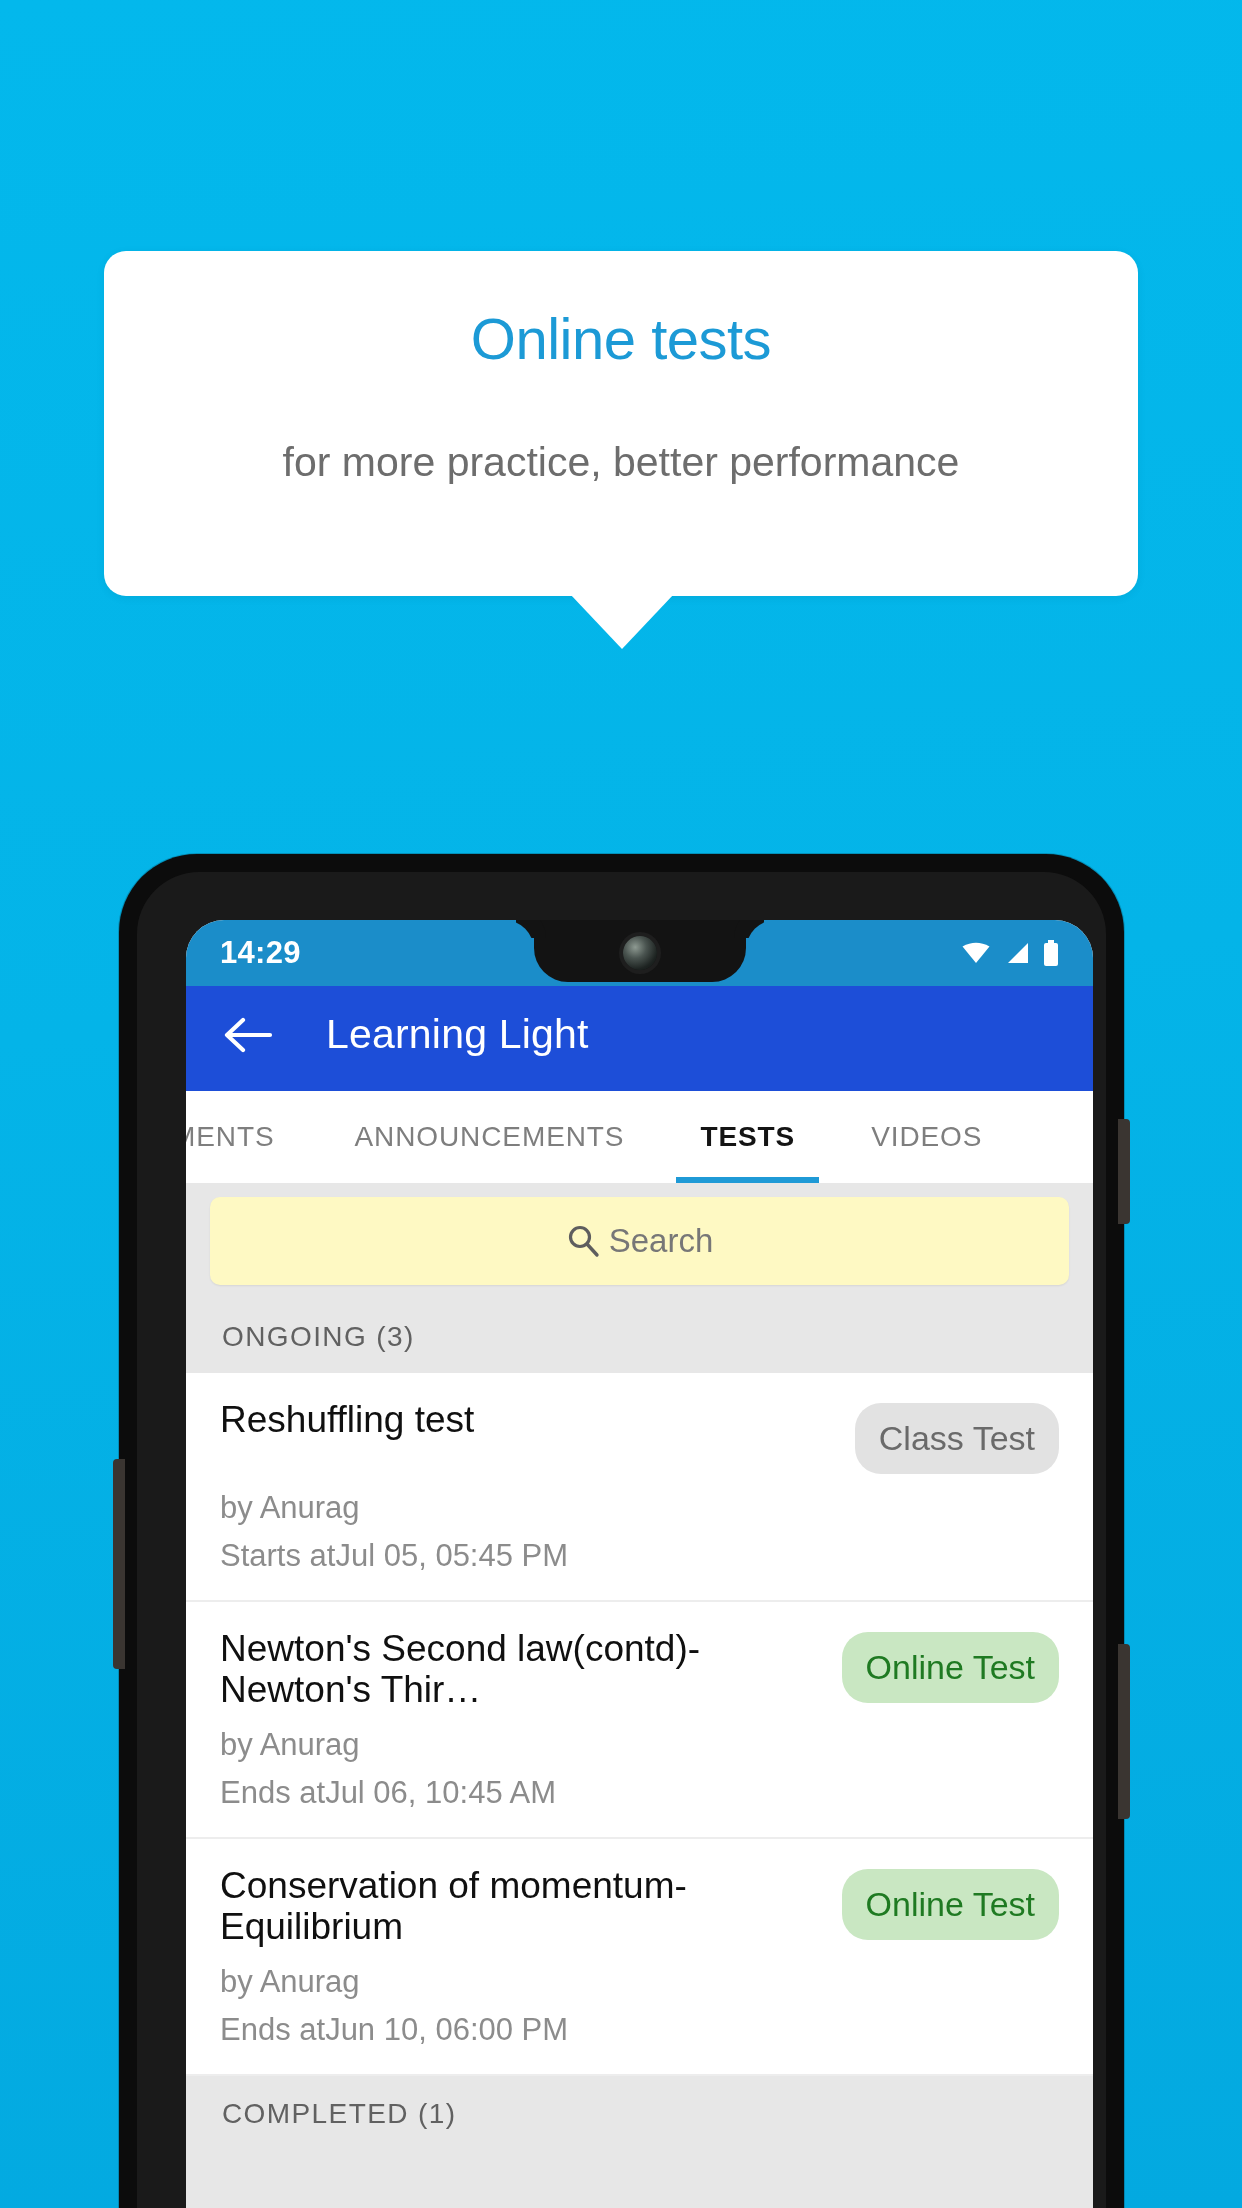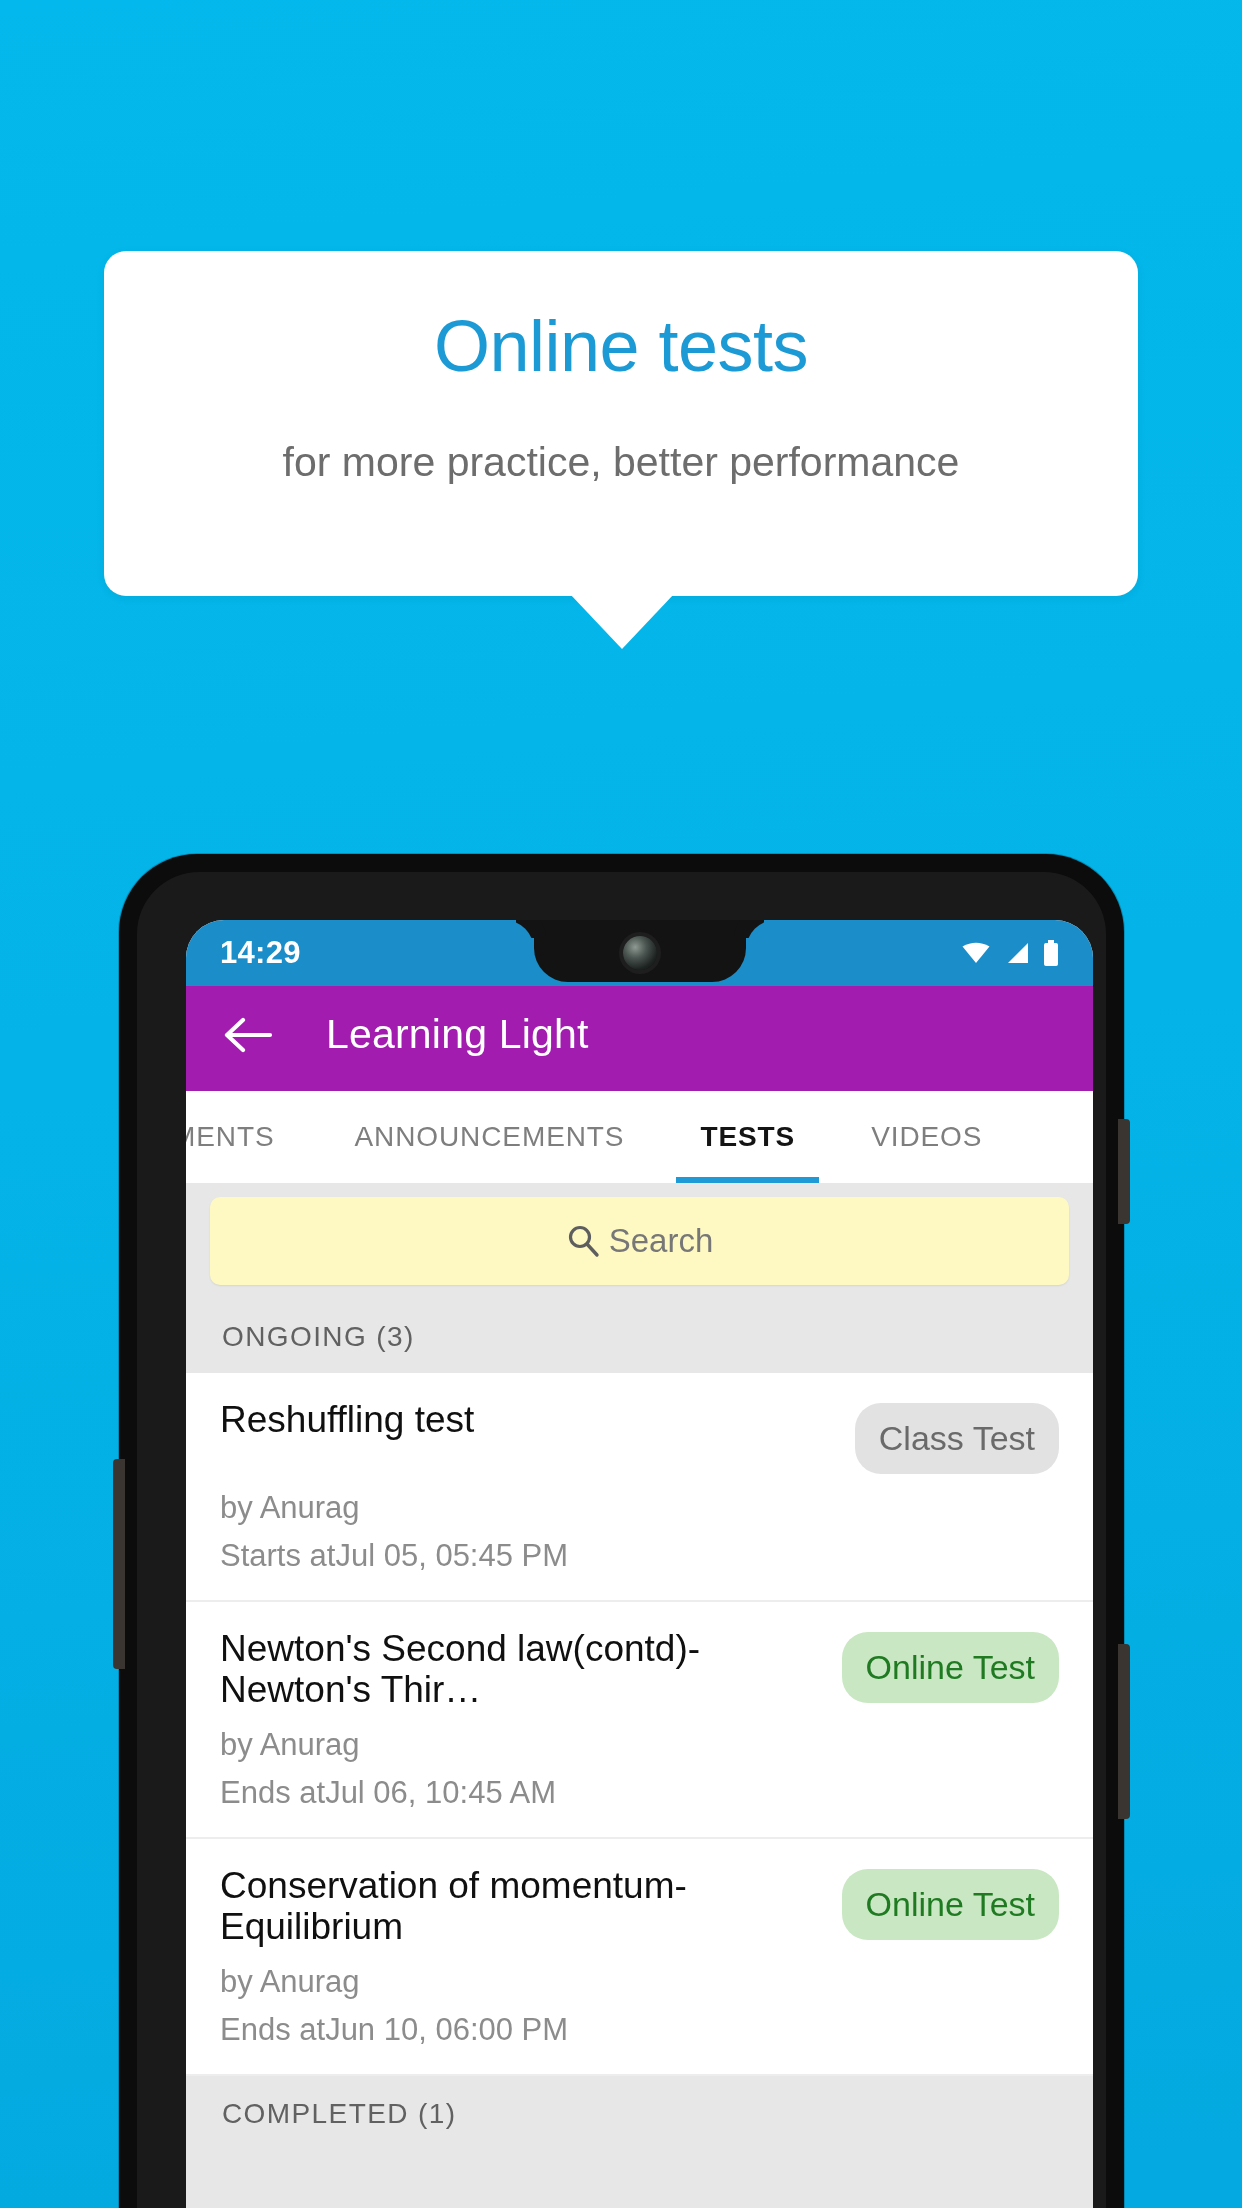--- a/index.html
+++ b/index.html
@@ -27,21 +27,21 @@
     left: 570px; top: 594px;
     width: 0; height: 0;
     border-left: 52px solid transparent;
     border-right: 52px solid transparent;
     border-top: 55px solid #ffffff;
   }
   #promo-title {
     position: absolute;
     left: 0; top: 54px; width: 100%;
     text-align: center;
-    font-size: 72px;
+    font-size: 58px;
     font-weight: 400;
     color: #1c9ad6;
     letter-spacing: -0.5px;
     white-space: nowrap;
   }
   #promo-subtitle {
     position: absolute;
     left: 0; top: 188px; width: 100%;
     text-align: center;
     font-size: 41px;
@@ -128,21 +128,21 @@
     width: 34px; height: 34px;
     border-radius: 50%;
     background: radial-gradient(circle at 36% 33%, #8e9a92 0%, #4a5450 35%, #1d2321 70%, #101413 100%);
     box-shadow: 0 0 0 4px #1e1e1e;
     z-index: 6;
   }
 
   
   #app-bar {
     height: 105px;
-    background: #a21caf;
+    background: #1d4ed8;
     display: flex; align-items: center;
     padding: 0 0 8px 32px;
   }
   #back-arrow-btn {
     width: 62px; height: 62px;
     display: flex; align-items: center; justify-content: center;
     cursor: pointer;
   }
   #app-title {
     color: #ffffff;

